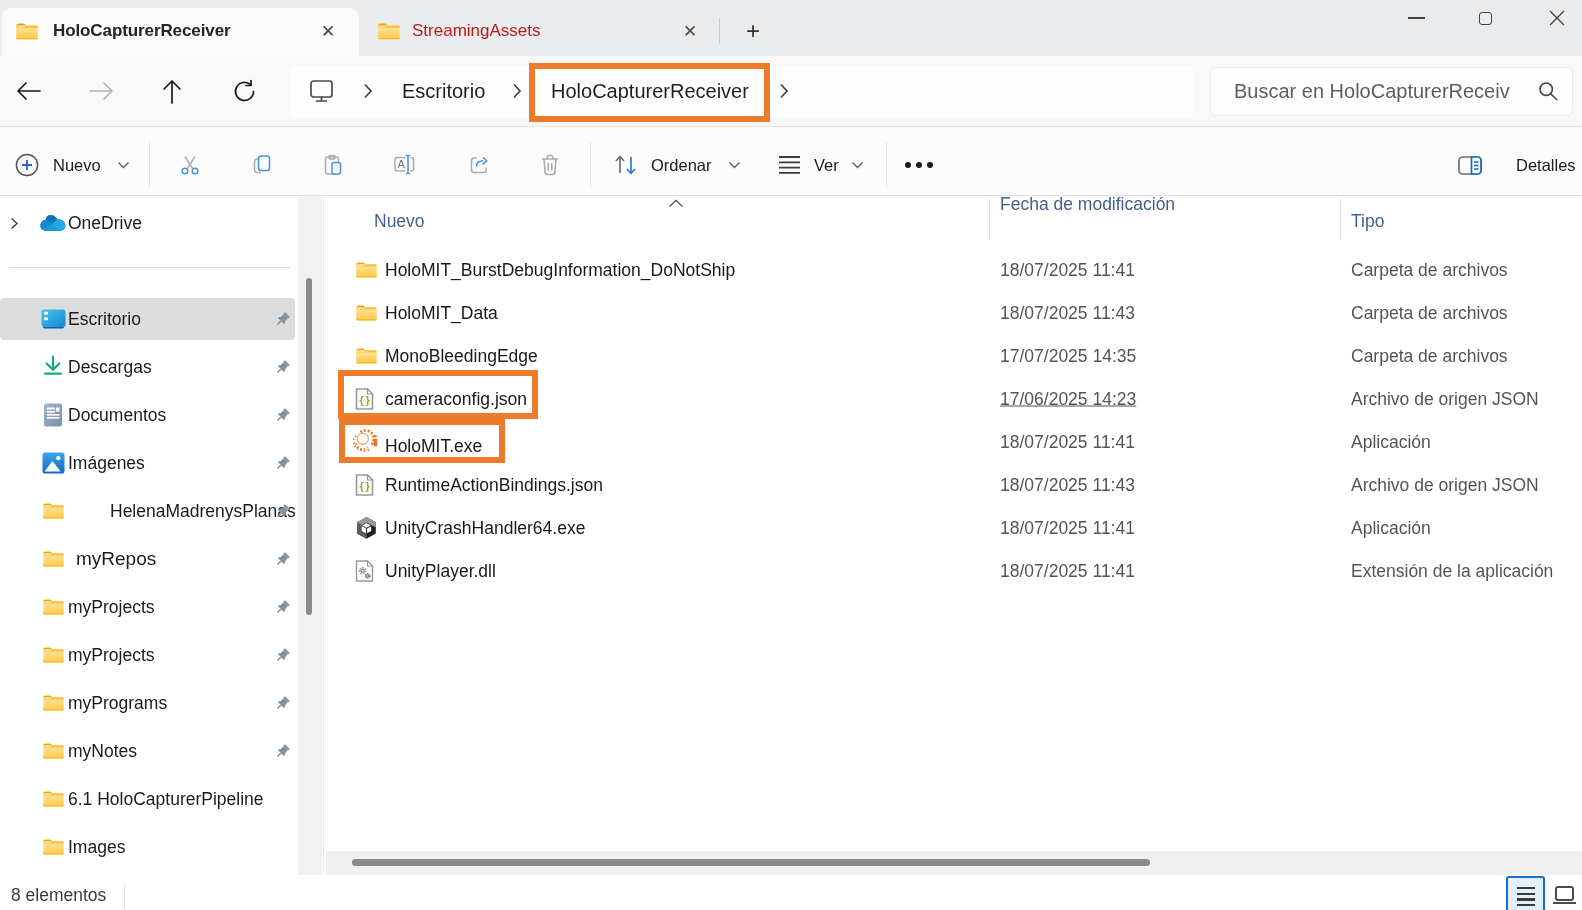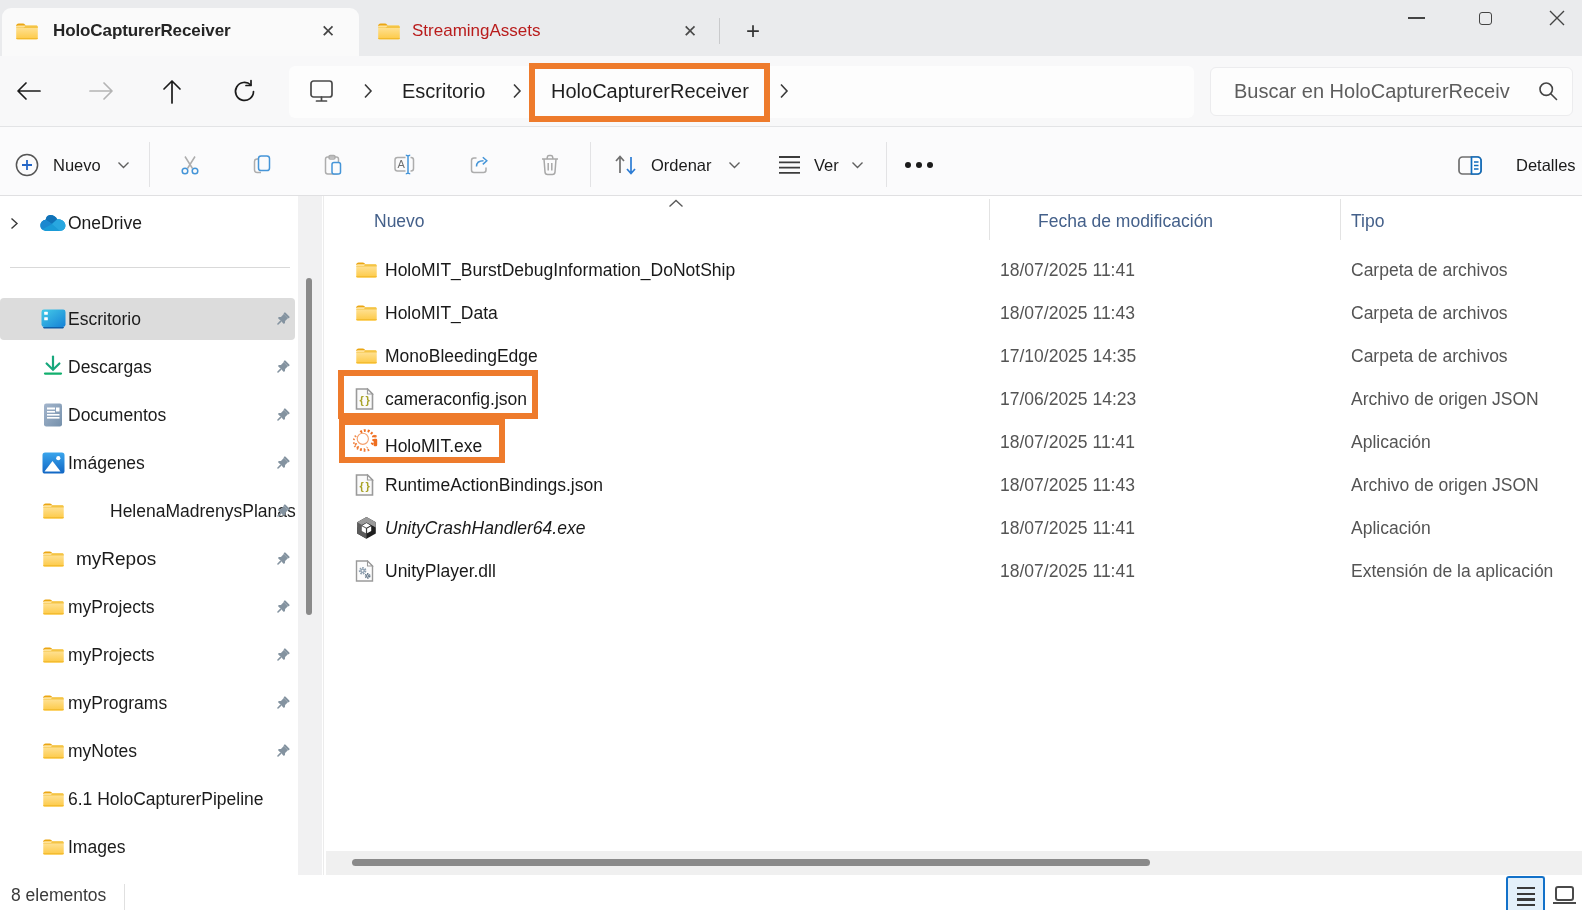--- a/index.html
+++ b/index.html
@@ -519,21 +519,21 @@
         <path d="M1.2 5.9 L22.8 5.9 L22.8 5 C22.8 4.1 22.2 3.4 21.3 3.4 L10.6 3.4 L10 4.4 C9.6 5 8.9 5.4 8.1 5.4 L1.2 5.4 Z" fill="#f4c445"></path>
       </svg>
     </div>
     <div class="abs" style="left:68px; top:847px; transform:translateY(-50%); font-size:17.5px; color:#1b1b1b; white-space:nowrap;">Images</div>
   </div>
 
 <div class="abs hdr" style="left:374px; top:221px; transform:translateY(-50%);">Nuevo</div>
 <svg class="abs" style="left:668px; top:199px;" width="16" height="9" viewBox="0 0 16 9">
     <path d="M1.5 7.5 L8 1.5 L14.5 7.5" fill="none" stroke="#5a5a5a" stroke-width="1.4"></path>
   </svg>
-<div class="abs hdr" style="left:1000px; top:221px; transform:translateY(-50%);margin-left:38px;">Fecha de modificación</div>
+<div class="abs hdr" style="left:1000px; top:204px; transform:translateY(-50%);">Fecha de modificación</div>
 <div class="abs hdr" style="left:1351px; top:221px; transform:translateY(-50%);">Tipo</div>
 <div class="colsep" style="left:989px;"></div>
 <div class="colsep" style="left:1340px;"></div>
 <div id="filerows">
     <div class="ficon" style="left:355px; top:269.5px;">
       <svg width="23" height="18" viewBox="0 0 24 19">
         <defs>
           <linearGradient id="fgr" x1="0" y1="0" x2="0" y2="1">
             <stop offset="0" stop-color="#ffe5a1"></stop>
             <stop offset="1" stop-color="#fdc944"></stop>
@@ -573,32 +573,32 @@
             <stop offset="1" stop-color="#fdc944"></stop>
           </linearGradient>
         </defs>
         <path d="M1.2 4 C1.2 2.6 2.2 1.6 3.6 1.6 L8 1.6 C8.8 1.6 9.4 1.9 9.9 2.5 L11.3 4.2 L1.2 4.2 Z" fill="#eba613"></path>
         <rect x="1.2" y="3.4" width="21.6" height="14.2" rx="1.6" fill="url(#fgr)"></rect>
         <path d="M1.2 17 L22.8 17 L22.8 16 L1.2 16 Z" fill="#edb120" opacity="0.7"></path>
         <path d="M1.2 5.9 L22.8 5.9 L22.8 5 C22.8 4.1 22.2 3.4 21.3 3.4 L10.6 3.4 L10 4.4 C9.6 5 8.9 5.4 8.1 5.4 L1.2 5.4 Z" fill="#f4c445"></path>
       </svg>
     </div>
     <div class="fname" style="top:355.5px;">MonoBleedingEdge</div>
-    <div class="fdate" style="top:355.5px;">17/10/2025 14:35</div>
+    <div class="fdate" style="top:355.5px;">17/07/2025 14:35</div>
     <div class="ftype" style="top:355.5px;">Carpeta de archivos</div>
     <div class="ficon" style="left:355px; top:398.5px;">
       <svg width="19" height="23" viewBox="0 0 19 23">
         <path d="M1.5 1.5 L12.5 1.5 L17.5 6.5 L17.5 21.5 L1.5 21.5 Z" fill="#fafafa" stroke="#9a9a9a" stroke-width="1.6"></path>
         <path d="M12.5 1.5 L12.5 6.5 L17.5 6.5 Z" fill="#fff" stroke="#9a9a9a" stroke-width="1.2"></path>
         <text x="4.6" y="16.8" font-size="11" font-weight="bold" fill="#a8a226" font-family="Liberation Sans">{</text>
         <text x="10.6" y="16.8" font-size="11" font-weight="bold" fill="#a8a226" font-family="Liberation Sans">}</text>
       </svg>
     </div>
     <div class="fname" style="top:398.5px;">cameraconfig.json</div>
-    <div class="fdate" style="top:398.5px;">17/06/2025 14:23</div>
+    <div class="fdate" style="top:398.5px;text-decoration:underline;">17/06/2025 14:23</div>
     <div class="ftype" style="top:398.5px;">Archivo de origen JSON</div>
     <div class="ficon" style="left: 353px; top: 441.5px;">
       <svg width="26" height="26" viewBox="0 0 26 26">
         <g fill="none" stroke="#ee6e20">
           <circle cx="9.8" cy="9.8" r="5.6" stroke-width="1.1" opacity="0.65"></circle>
           <path d="M7.5 3.2 A 8 8 0 0 1 17.6 16.3" stroke-width="2.7" stroke-dasharray="1.9 1.8"></path>
           <path d="M3 6.8 A 8 8 0 0 0 14.5 18.3" stroke-width="2.2" stroke-dasharray="1.5 2" opacity="0.8"></path>
           <path d="M2.6 14.2 A 10 10 0 0 0 16.5 20.6" stroke-width="2.4" stroke-dasharray="1.7 2.1" opacity="0.9"></path>
         </g>
         <rect x="20.6" y="9.8" width="3.6" height="7.5" rx="1.2" fill="#ee6e20"></rect>
@@ -624,21 +624,21 @@
         <path d="M10.5 0.5 L19.8 5.8 L19.8 17 L10.5 22.3 L1.2 17 L1.2 5.8 Z" fill="#1f1f1f"></path>
         <path d="M10.5 0.5 L19.8 5.8 L19.8 11 L10.5 5.9 L1.2 11 L1.2 5.8 Z" fill="#9a9a9a"></path>
         <path d="M1.2 5.8 L10.5 11 L10.5 22.3 L1.2 17 Z" fill="#5c5c5c"></path>
         <g fill="#fff">
           <path d="M10.5 6.6 L14.6 8.9 L10.5 11.2 L6.4 8.9 Z"></path>
           <path d="M5.8 9.8 L9.9 12.1 L9.9 16.7 L5.8 14.4 Z"></path>
           <path d="M15.2 9.8 L11.1 12.1 L11.1 16.7 L15.2 14.4 Z"></path>
         </g>
       </svg>
     </div>
-    <div class="fname" style="top:527.5px;font-style:italic;">UnityCrashHandler64.exe</div>
+    <div class="fname" style="top:527.5px;">UnityCrashHandler64.exe</div>
     <div class="fdate" style="top:527.5px;">18/07/2025 11:41</div>
     <div class="ftype" style="top:527.5px;">Aplicación</div>
     <div class="ficon" style="left:355px; top:570.5px;">
       <svg width="19" height="23" viewBox="0 0 19 23">
         <path d="M1.5 1.5 L12.5 1.5 L17.5 6.5 L17.5 21.5 L1.5 21.5 Z" fill="#fcfcfc" stroke="#9a9a9a" stroke-width="1.4"></path>
         <path d="M12.5 1.5 L12.5 6.5 L17.5 6.5 Z" fill="#fff" stroke="#9a9a9a" stroke-width="1.1"></path>
         <g>
           <circle cx="7.6" cy="11.3" r="2.7" fill="none" stroke="#8fa0b0" stroke-width="2.2" stroke-dasharray="1.5 0.9"></circle>
           <circle cx="7.6" cy="11.3" r="2.1" fill="#8fa0b0"></circle>
           <circle cx="7.6" cy="11.3" r="0.95" fill="#fcfcfc"></circle>

